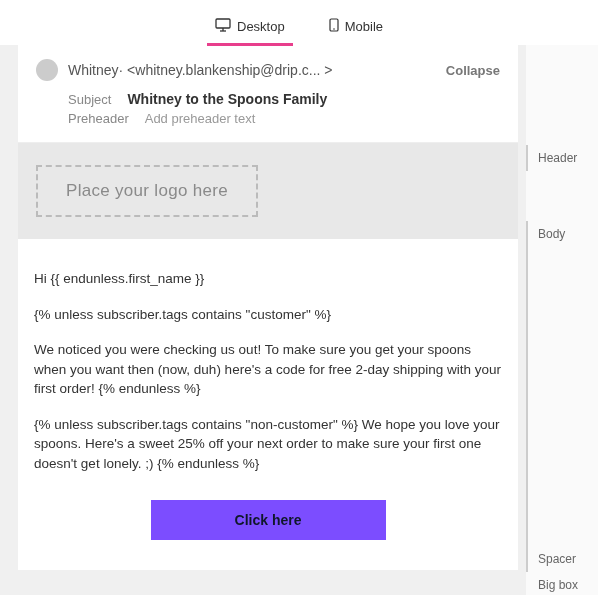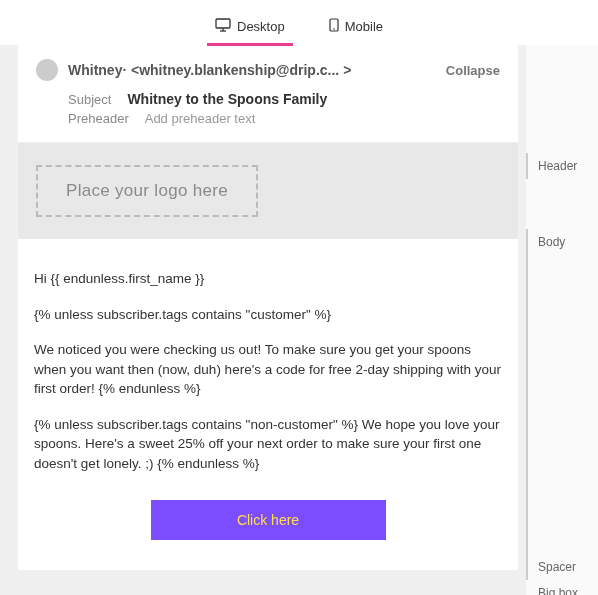--- a/index.html
+++ b/index.html
@@ -51,21 +51,21 @@
       padding-top: 100px;
       background: #fafafa;
     }
     .side-label {
       font-size: 12px;
       color: #666;
       padding: 6px 5px 6px 10px;
       border-left: 2px solid #ccc;
       margin-bottom: 0;
     }
-    .side-header { margin-top: 8px; }
+    .side-header { margin-top: 0; }
     .side-body { margin-top: 50px; height: 325px;}
     .side-spacer { margin-top: 0; }
     .side-bigbox { margin-top: 0; border-left: 2px solid transparent;}
     .email-header {
       background: #fff;
       padding: 14px 18px 12px 18px;
       border-bottom: 1px solid #eee;
       margin: 0 8px 0 18px;
     }
     .header-row1 {
@@ -78,21 +78,21 @@
       width: 22px;
       height: 22px;
       border-radius: 50%;
       background: #ccc;
       flex-shrink: 0;
     }
     .sender {
       flex: 1;
       font-size: 14px;
       color: #555;
-      font-weight: 700;
+      font-weight: 400;
       overflow: hidden;
       text-overflow: ellipsis;
       white-space: nowrap;
     }
     .collapse {
       font-size: 13px;
       color: #777;
       cursor: pointer;
       font-weight: bold;
     }
@@ -143,27 +143,28 @@
     .body-section p {
       margin-bottom: 16px;
     }
     .cta-wrap {
       display: flex;
       justify-content: center;
       margin-top: 26px;
     }
     .cta-btn {
       background: #7c4dff;
-      color: #fde047;
+      color: #0f172a;
       border: none;
       padding: 12px 0;
       width: 235px;
       font-size: 14px;
       cursor: pointer;
       text-align: center;
+      font-weight: bold;
     }
     .icon-svg { display: inline-block; vertical-align: middle; }
   </style>
 </head>
 <body>
 
 <div class="tabs">
   <div class="tab active">
     <span class="icon-svg">
       <svg width="16" height="14" viewBox="0 0 16 14">

